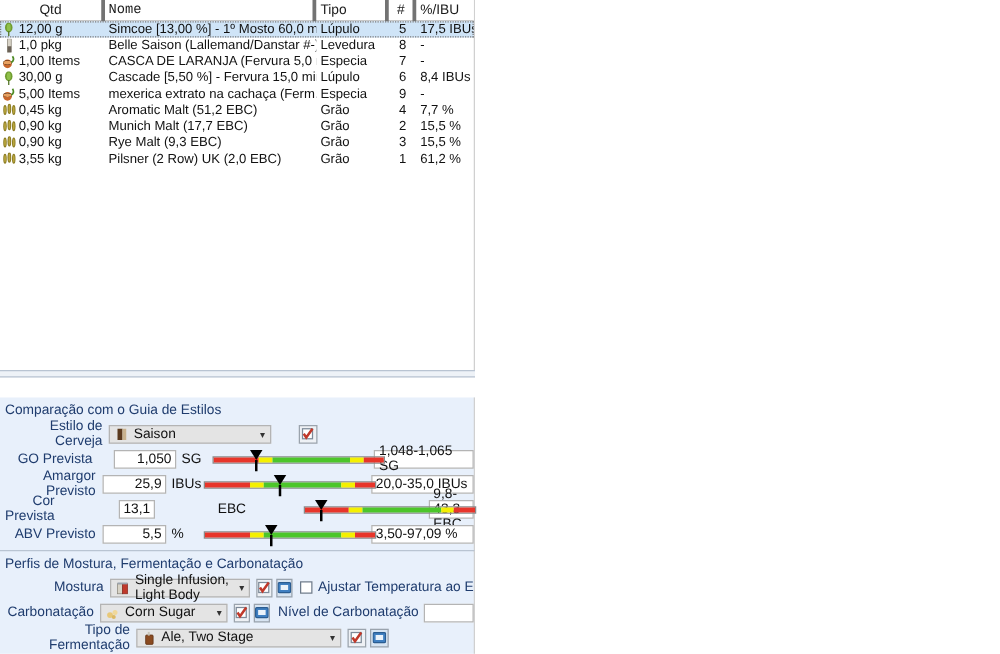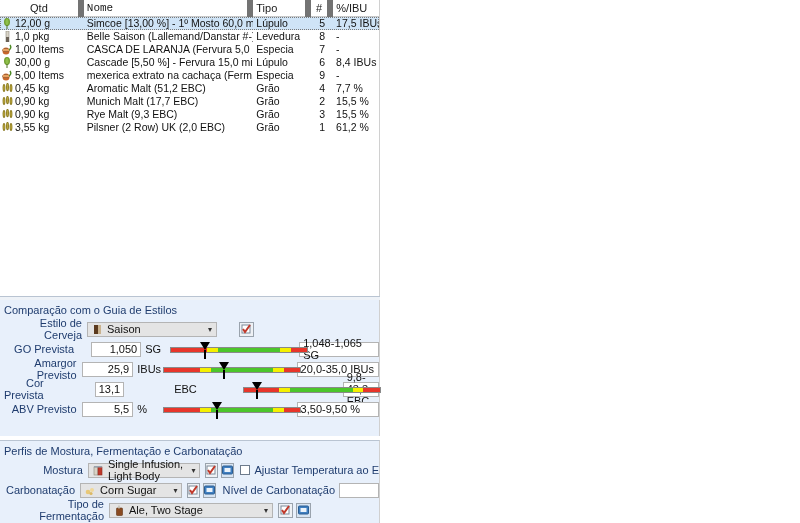--- a/index.html
+++ b/index.html
@@ -6,21 +6,21 @@
   body{width:800px;height:523px;overflow:hidden;
        font-family:"Liberation Sans","DejaVu Sans",sans-serif;font-size:11px;color:#000;}
   .app{position:absolute;left:0;top:0;width:380px;height:523px;background:#ffffff;}
 
   
   .grid{position:absolute;left:0;top:0;width:380px;height:296px;background:#fff;
         border-right:1px solid #d0d0d0;box-sizing:border-box;}
   .gridhead{display:flex;height:17px;align-items:center;background:#fff;
             border-bottom:1px solid #c8c8c8;box-sizing:border-box;}
   .gridhead div{font-size:11px;color:#1a1a1a;text-align:center;
-                border-right:6px solid #737373;height:17px;line-height:17px;box-sizing:border-box;}
+                border-right:3px solid #737373;height:17px;line-height:17px;box-sizing:border-box;}
   .c-qtd{width:84px;}
   .c-nome{width:170px;}
   .c-tipo{width:58px;}
   .c-num{width:22px;}
   .c-ibu{width:46px;border-right:none !important;}
   .row{display:flex;height:13px;align-items:center;box-sizing:border-box;}
   .row.sel{background:#cfe4f7;outline:1px dotted #7a7a7a;outline-offset:-1px;}
   .row > div{height:13px;line-height:13px;font-size:10.5px;color:#111;
              overflow:hidden;white-space:nowrap;box-sizing:border-box;}
   .cell-qtd{width:84px;display:flex;align-items:center;gap:2px;padding-left:2px;}
@@ -33,21 +33,21 @@
   .ic svg{display:block;}
 
   
   .splitter{position:absolute;left:0;top:296px;width:380px;height:6px;
             background:#eef2f7;border-top:1px solid #b9c4d2;border-bottom:1px solid #b9c4d2;
             box-sizing:border-box;}
 
   
   .panel{position:absolute;left:0;width:380px;background:#e8f0fb;
          border-right:1px solid #d0d0d0;box-sizing:border-box;}
-  .p1{top:300px;height:136px;}
+  .p1{top:318px;height:136px;}
   .p2{top:440px;height:83px;border-top:1px solid #b9c4d2;}
   .sectiontitle{font-size:11px;color:#1f3c6e;padding:4px 0 3px 4px;}
   .fieldrow{display:flex;align-items:center;height:20px;}
   .lbl{font-size:11px;color:#1f3c6e;text-align:right;}
   .combo{height:15px;background:#e4e4e4;border:1px solid #b4b4b4;box-sizing:border-box;
          display:flex;align-items:center;gap:4px;padding:0 4px;font-size:11px;color:#111;}
   .combo .caret{margin-left:auto;font-size:8px;color:#333;}
   .btnsq{width:15px;height:15px;border:1px solid #9aa3ad;background:#eef1f5;
          box-sizing:border-box;display:flex;align-items:center;justify-content:center;}
   .txtbox{height:15px;background:#fff;border:1px solid #b4b4b4;box-sizing:border-box;
@@ -336,21 +336,21 @@
           <div class="gauge">
             <div class="gbar">
               <div class="gseg" style="width:26%;background:#e8352a"></div>
               <div class="gseg" style="width:8%;background:#f5f000"></div>
               <div class="gseg" style="width:46%;background:#4cc62a"></div>
               <div class="gseg" style="width:8%;background:#f5f000"></div>
               <div class="gseg" style="width:12%;background:#e8352a"></div>
             </div>
             <div class="marker" style="left:calc(42% - 5px);"></div>
           </div>
-          <div class="txtbox" style="width:88px;margin-left:5px;">3,50-9,50 %</div>
+          <div class="txtbox" style="width:88px;margin-left:5px;">3,50-97,09 %</div>
         </div>
       </div>
   </div>
 
   <div class="panel p2">
     <div class="sectiontitle">Perfis de Mostura, Fermentação e Carbonatação</div>
     <div id="profile-rows">
         <div class="fieldrow" style="padding-left: 4px;">
           <div class="lbl" style="width:100px;">Mostura</div>
           <div class="combo" style="width:140px;margin-left:5px;">

